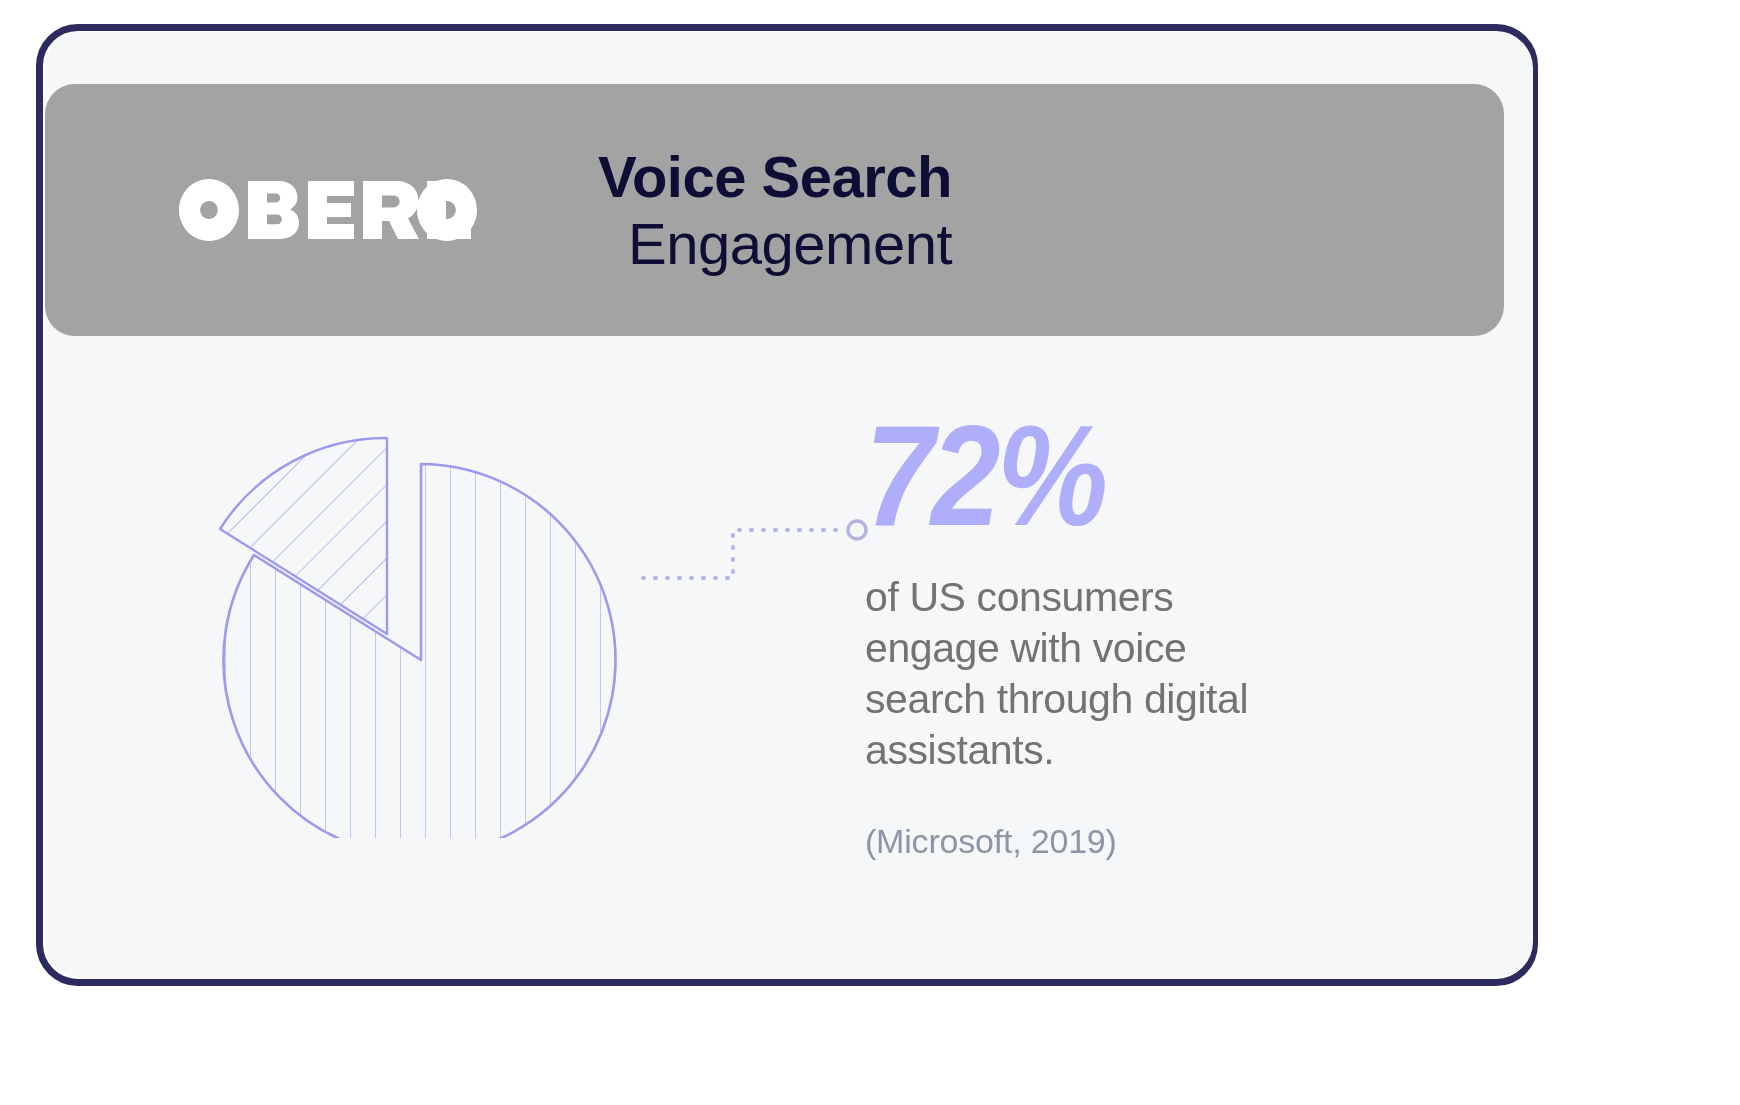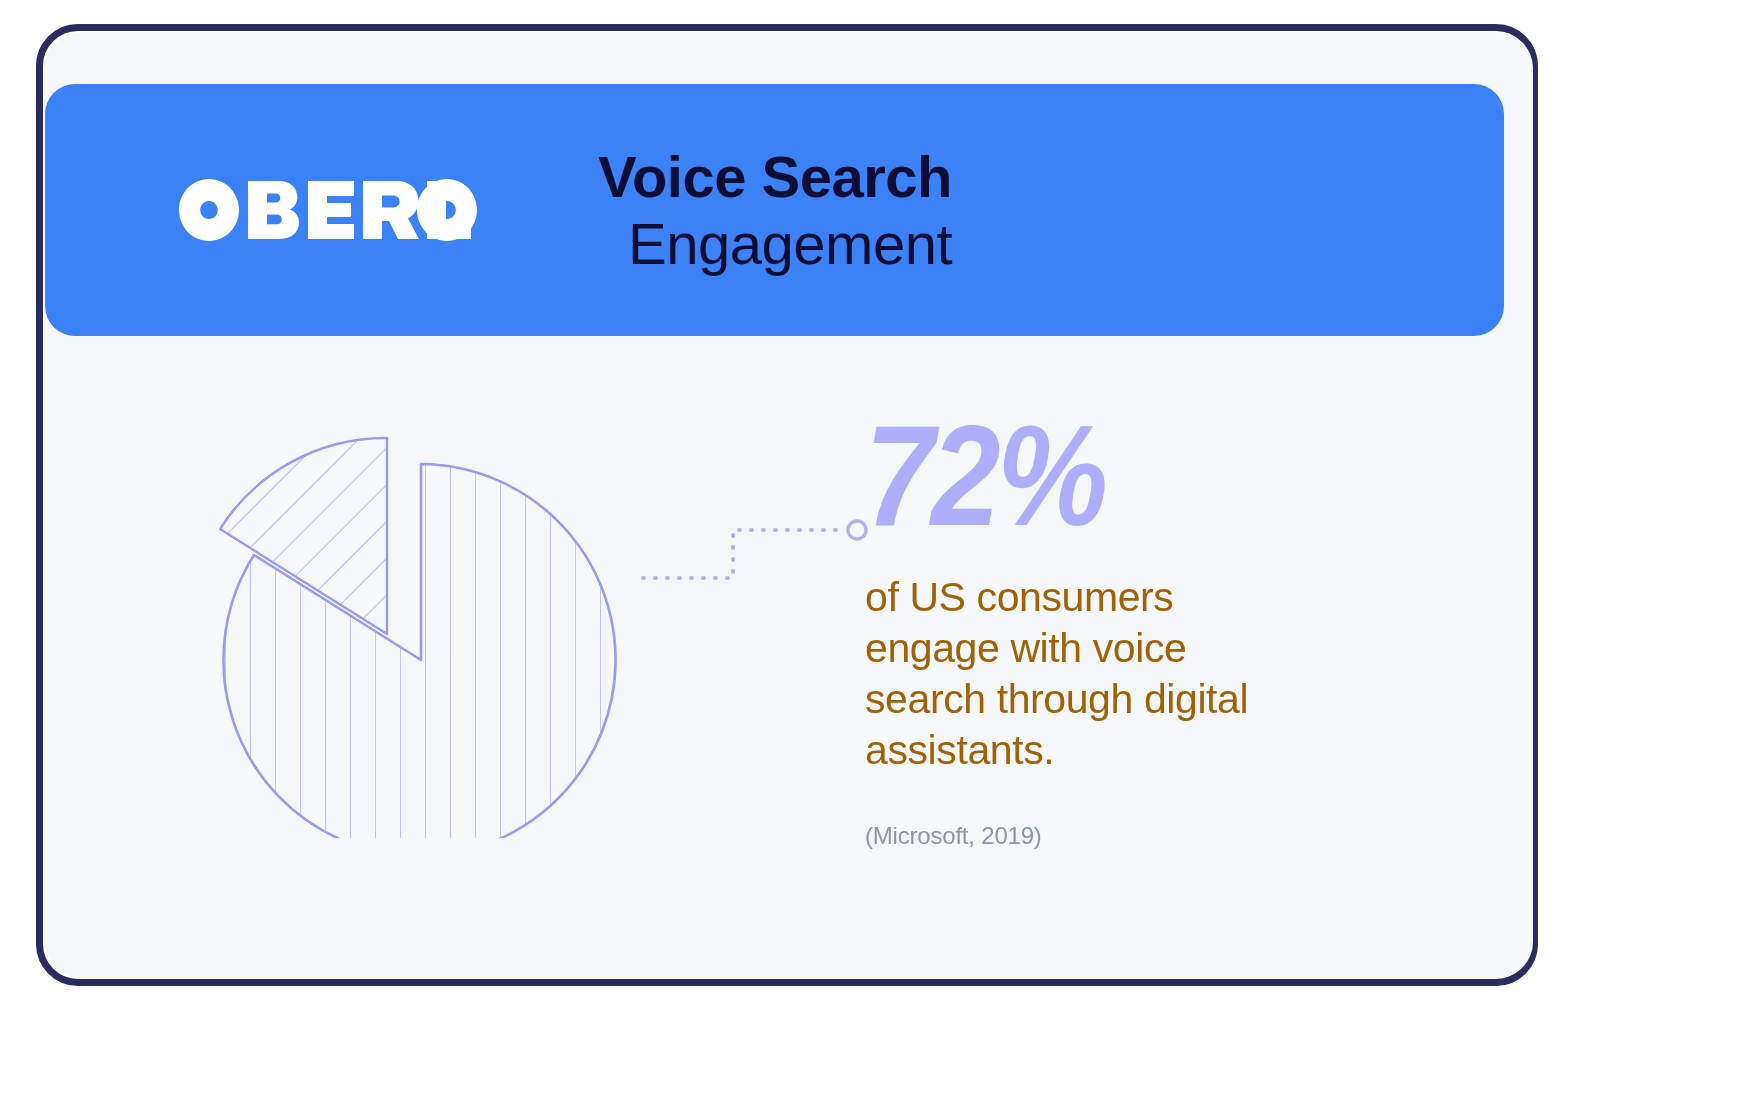--- a/index.html
+++ b/index.html
@@ -41,21 +41,21 @@
     overflow: hidden;
   }
 
   
   .header-banner {
     position: absolute;
     left: 0px;
     top: 52px;
     width: 1459px;
     height: 252px;
-    background: #3b82f6;
+    background: #a3a3a3;
     border-radius: 30px;
     display: flex;
     align-items: center;
     z-index: 5;
   }
 
   
   .logo {
     position: absolute;
     left: 134px;
@@ -140,28 +140,28 @@
     line-height: 0.82;
     letter-spacing: -4px;
     margin: 0;
     transform: scaleX(0.88);
     transform-origin: left center;
     white-space: nowrap;
   }
   .stat-desc {
     font-size: 41px;
     font-weight: 400;
-    color: #a16207;
+    color: #737373;
     line-height: 1.24;
     margin: 38px 0 0 0;
     max-width: 420px;
     letter-spacing: -0.4px;
   }
   .stat-source {
-    font-size: 24px;
+    font-size: 34px;
     font-weight: 400;
     color: #8d96a6;
     margin: 46px 0 0 0;
     letter-spacing: -0.2px;
   }
 </style>
 </head>
 <body>
 
 <div class="frame-outer"></div>

